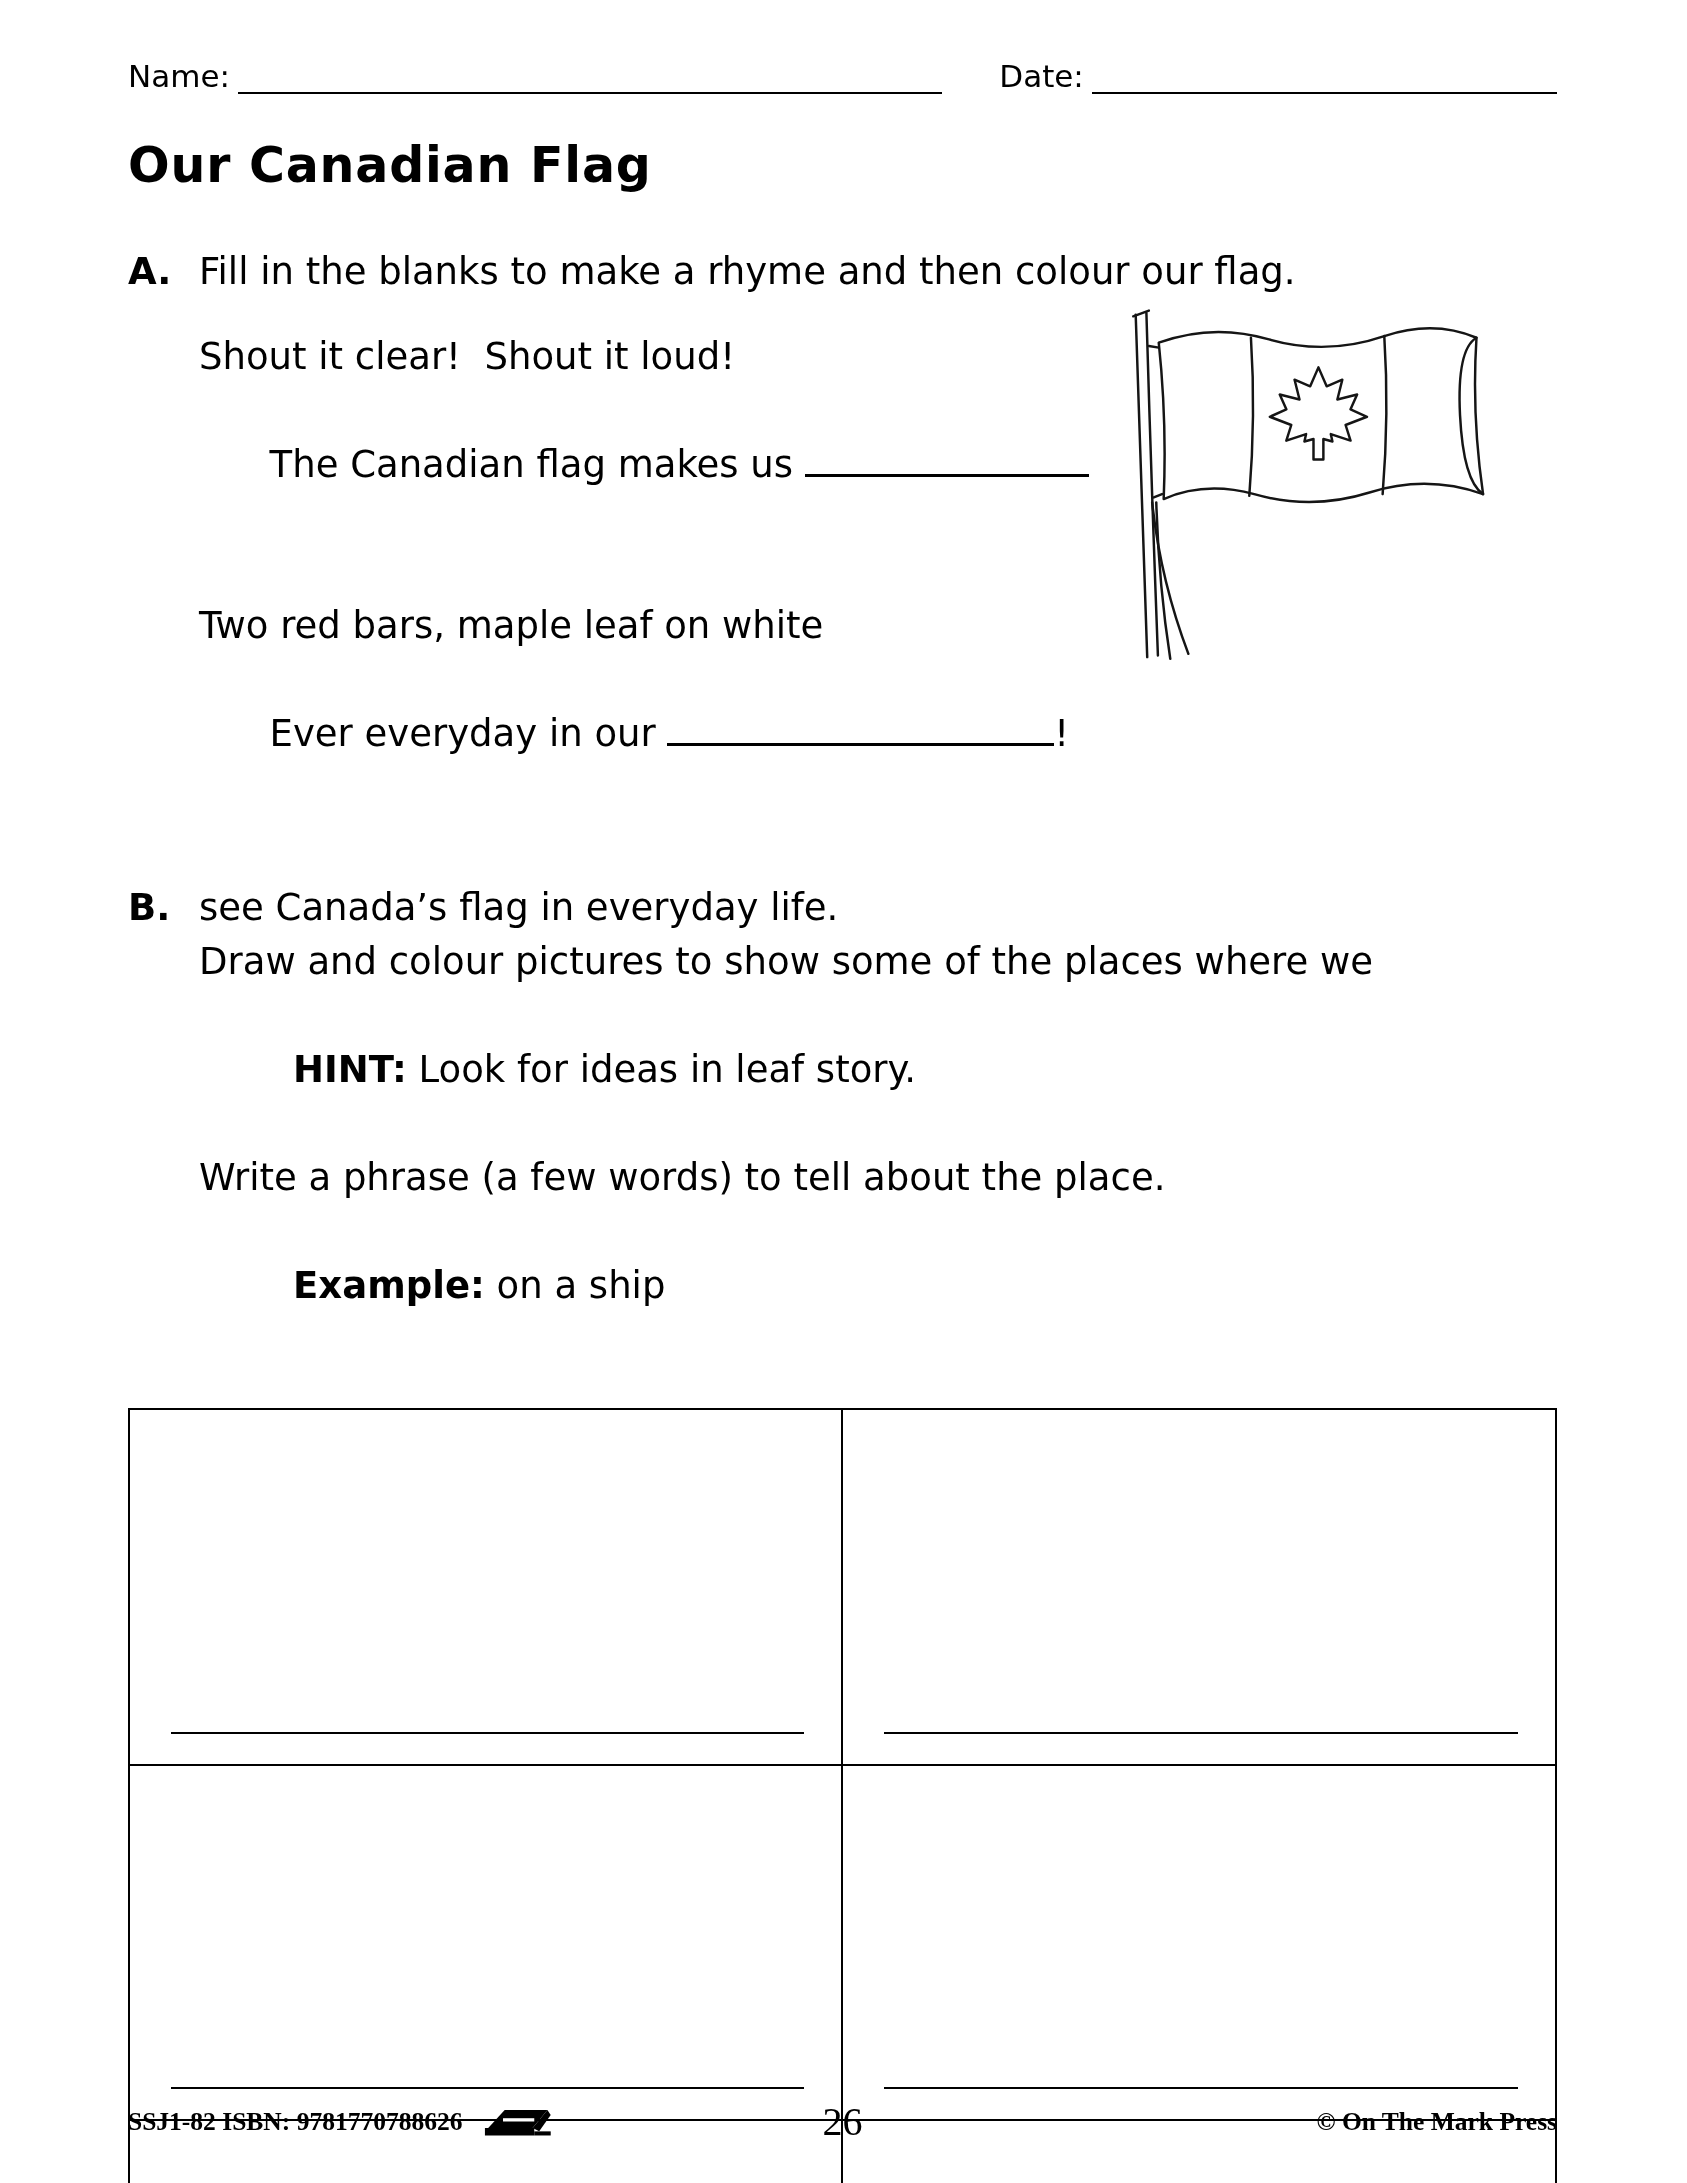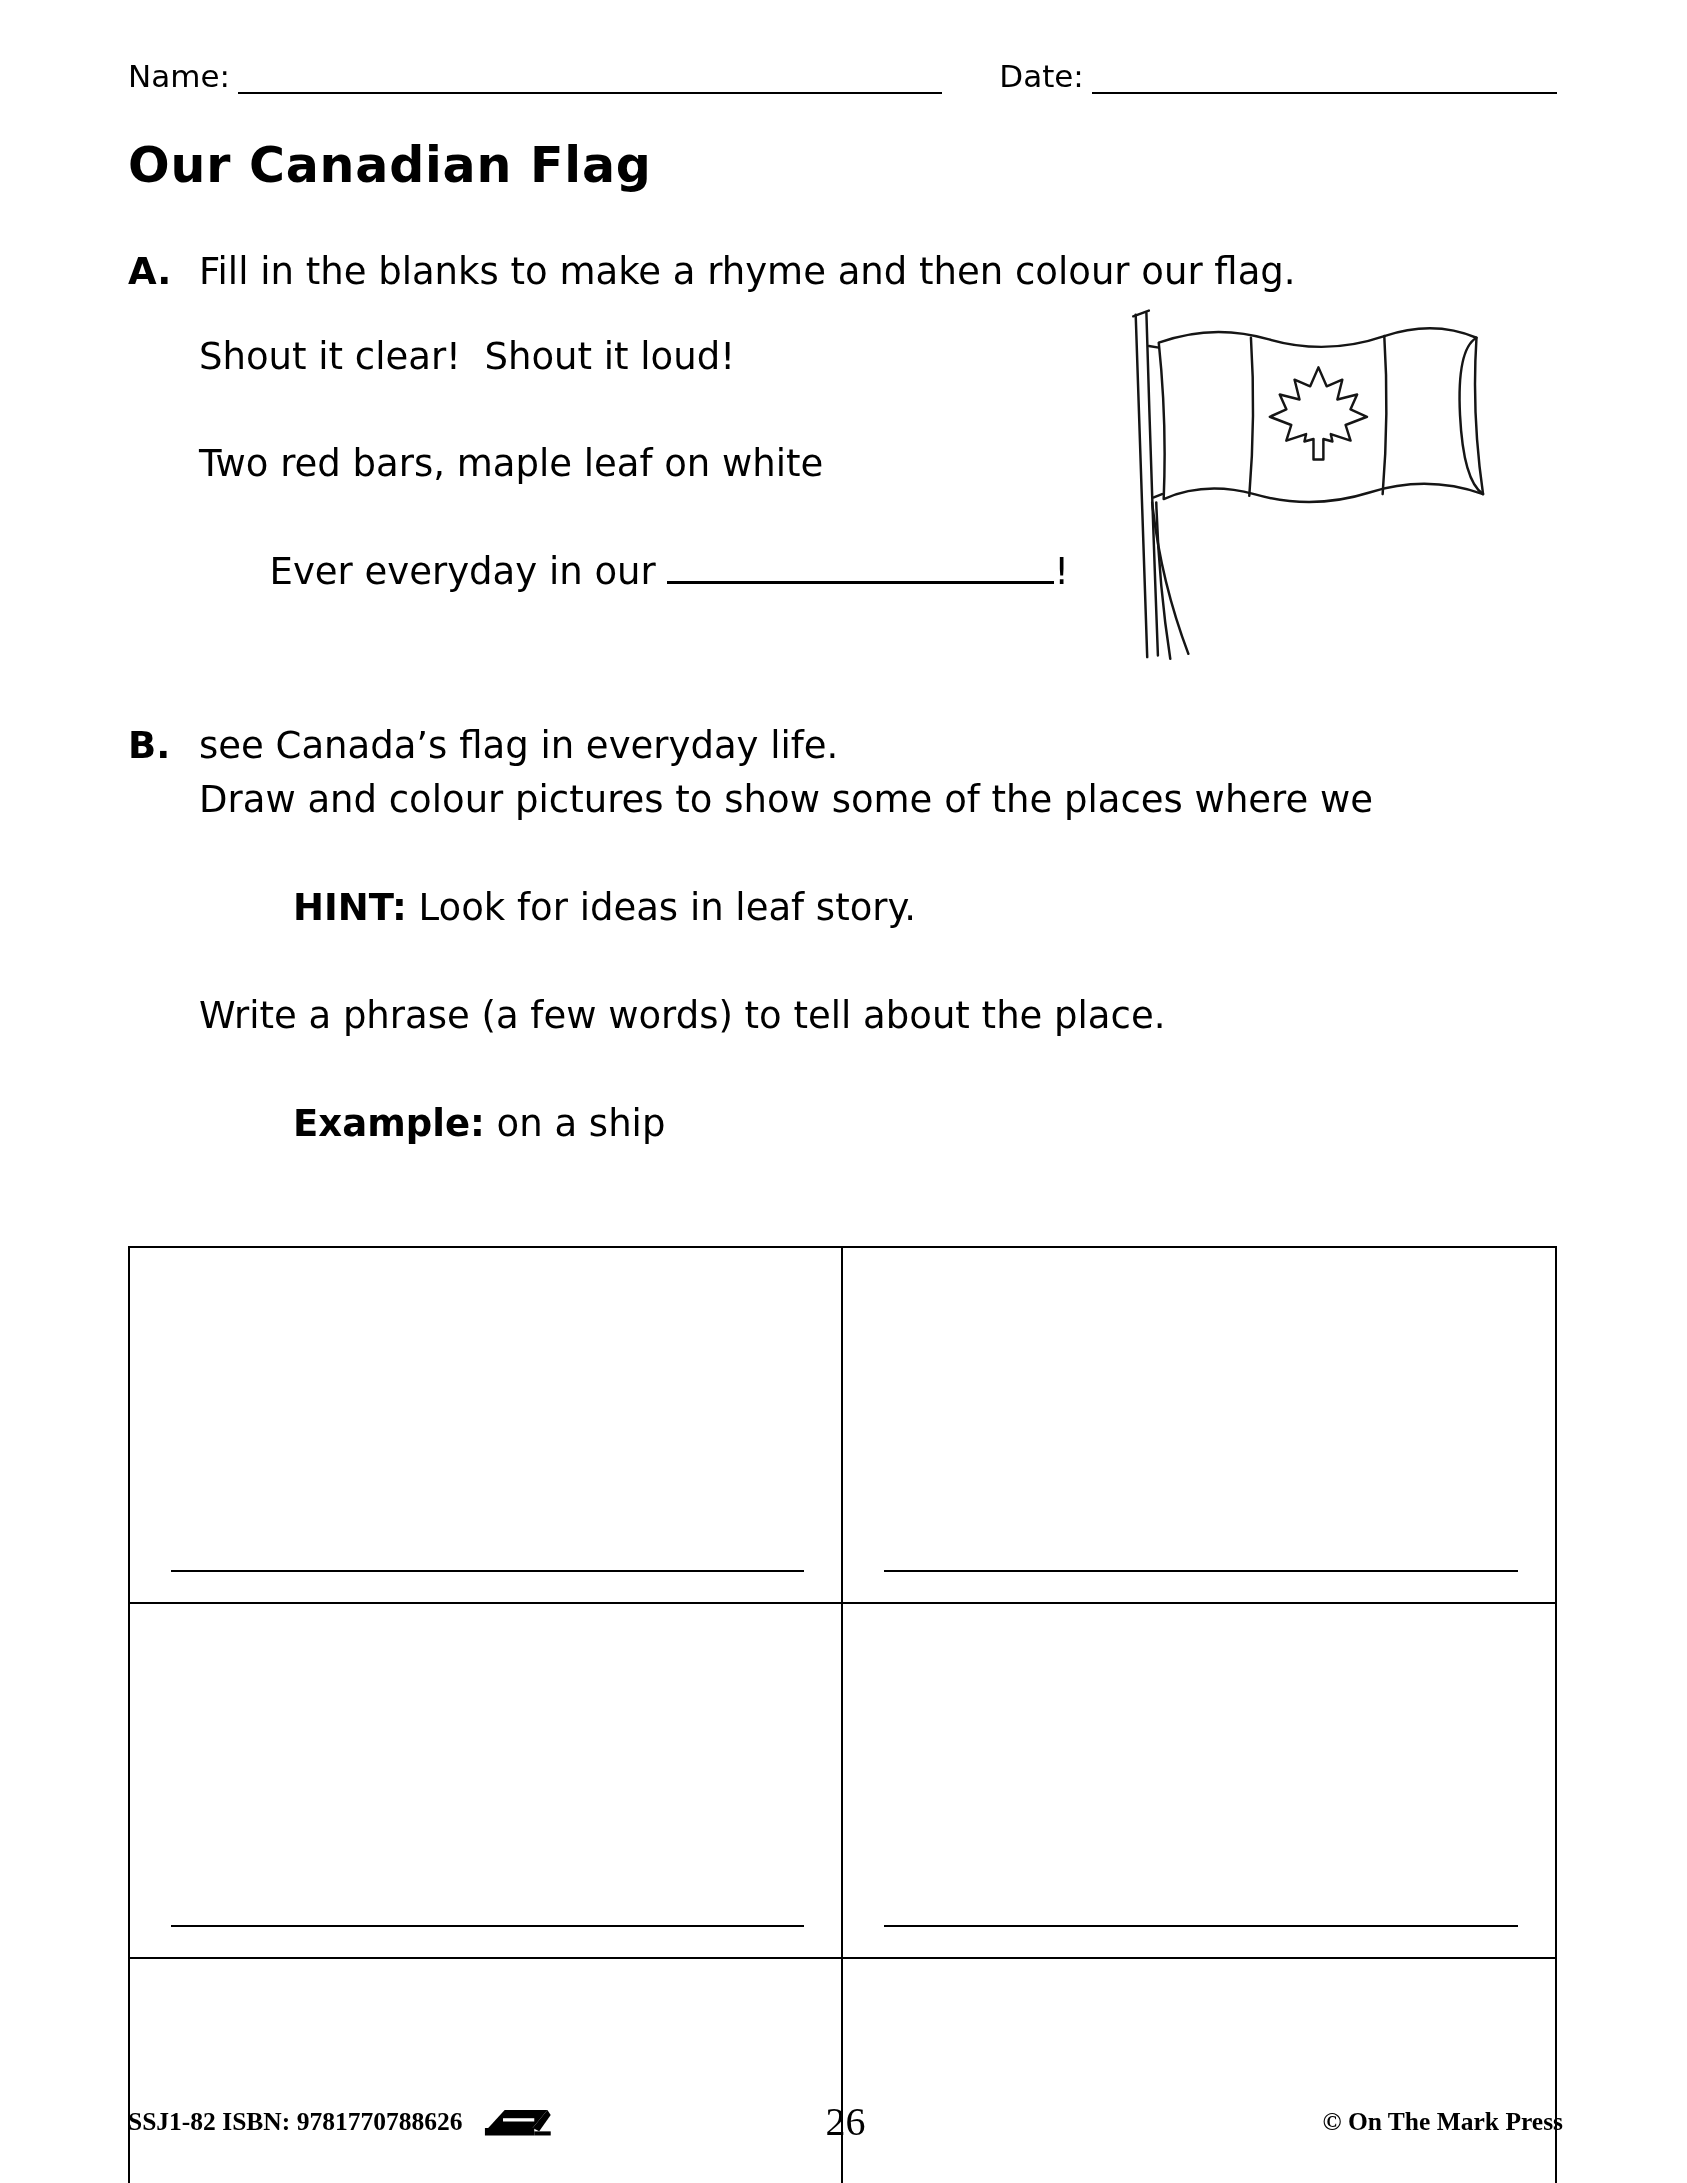--- a/index.html
+++ b/index.html
@@ -54,21 +54,21 @@
     grid-template-columns: 1fr 1fr;
     grid-template-rows: 1fr 1fr 1fr;
   }
   .cell { position: relative; border-right: 2.5px solid #000; border-bottom: 2.5px solid #000; }
   .cell:nth-child(2n) { border-right: none; }
   .cell:nth-child(n+5) { border-bottom: none; }
   .phrase-line { position: absolute; left: 41px; right: 37px; bottom: 30px; border-bottom: 2.5px solid #000; }
 
   
   .footer {
-    position: absolute; left: 128px; right: 124px; bottom: 40px;
+    position: absolute; left: 128px; right: 130px; bottom: 40px;
     display: flex; justify-content: space-between; align-items: center;
     font-family: "Liberation Serif", serif;
   }
   .footer-left { display: flex; align-items: center; font-size: 25.5px; font-weight: bold; }
   .copier-icon { margin-left: 18px; }
   .footer-center {
     position: absolute; left: 50%; transform: translateX(-50%);
     font-size: 40px; font-weight: normal;
   }
   .footer-right { font-size: 25.5px; font-weight: bold; }
@@ -91,20 +91,23 @@
 
   <h1 class="title">Our Canadian Flag</h1>
 
   <div class="sec-row">
     <span class="sec-label">A.</span>
     <div class="sec-body">Fill in the blanks to make a rhyme and then colour our flag.</div>
   </div>
 
   <div class="poem">
     <div class="poem-line">Shout it clear!  Shout it loud!</div>
+    <div class="poem-line">
+      <span>The Canadian flag makes us</span><span class="blank blank-1"></span>
+    </div>
     <div class="poem-gap"></div>
     <div class="poem-line">Two red bars, maple leaf on white</div>
     <div class="poem-line">
       <span>Ever everyday in our</span><span class="blank blank-2"></span><span>!</span>
     </div>
   </div>
 
   <svg class="flag-art" width="391" height="375" viewBox="0 0 475 455" aria-hidden="true">
 
     <path d="M30 20 Q36 225 44 436"></path>

